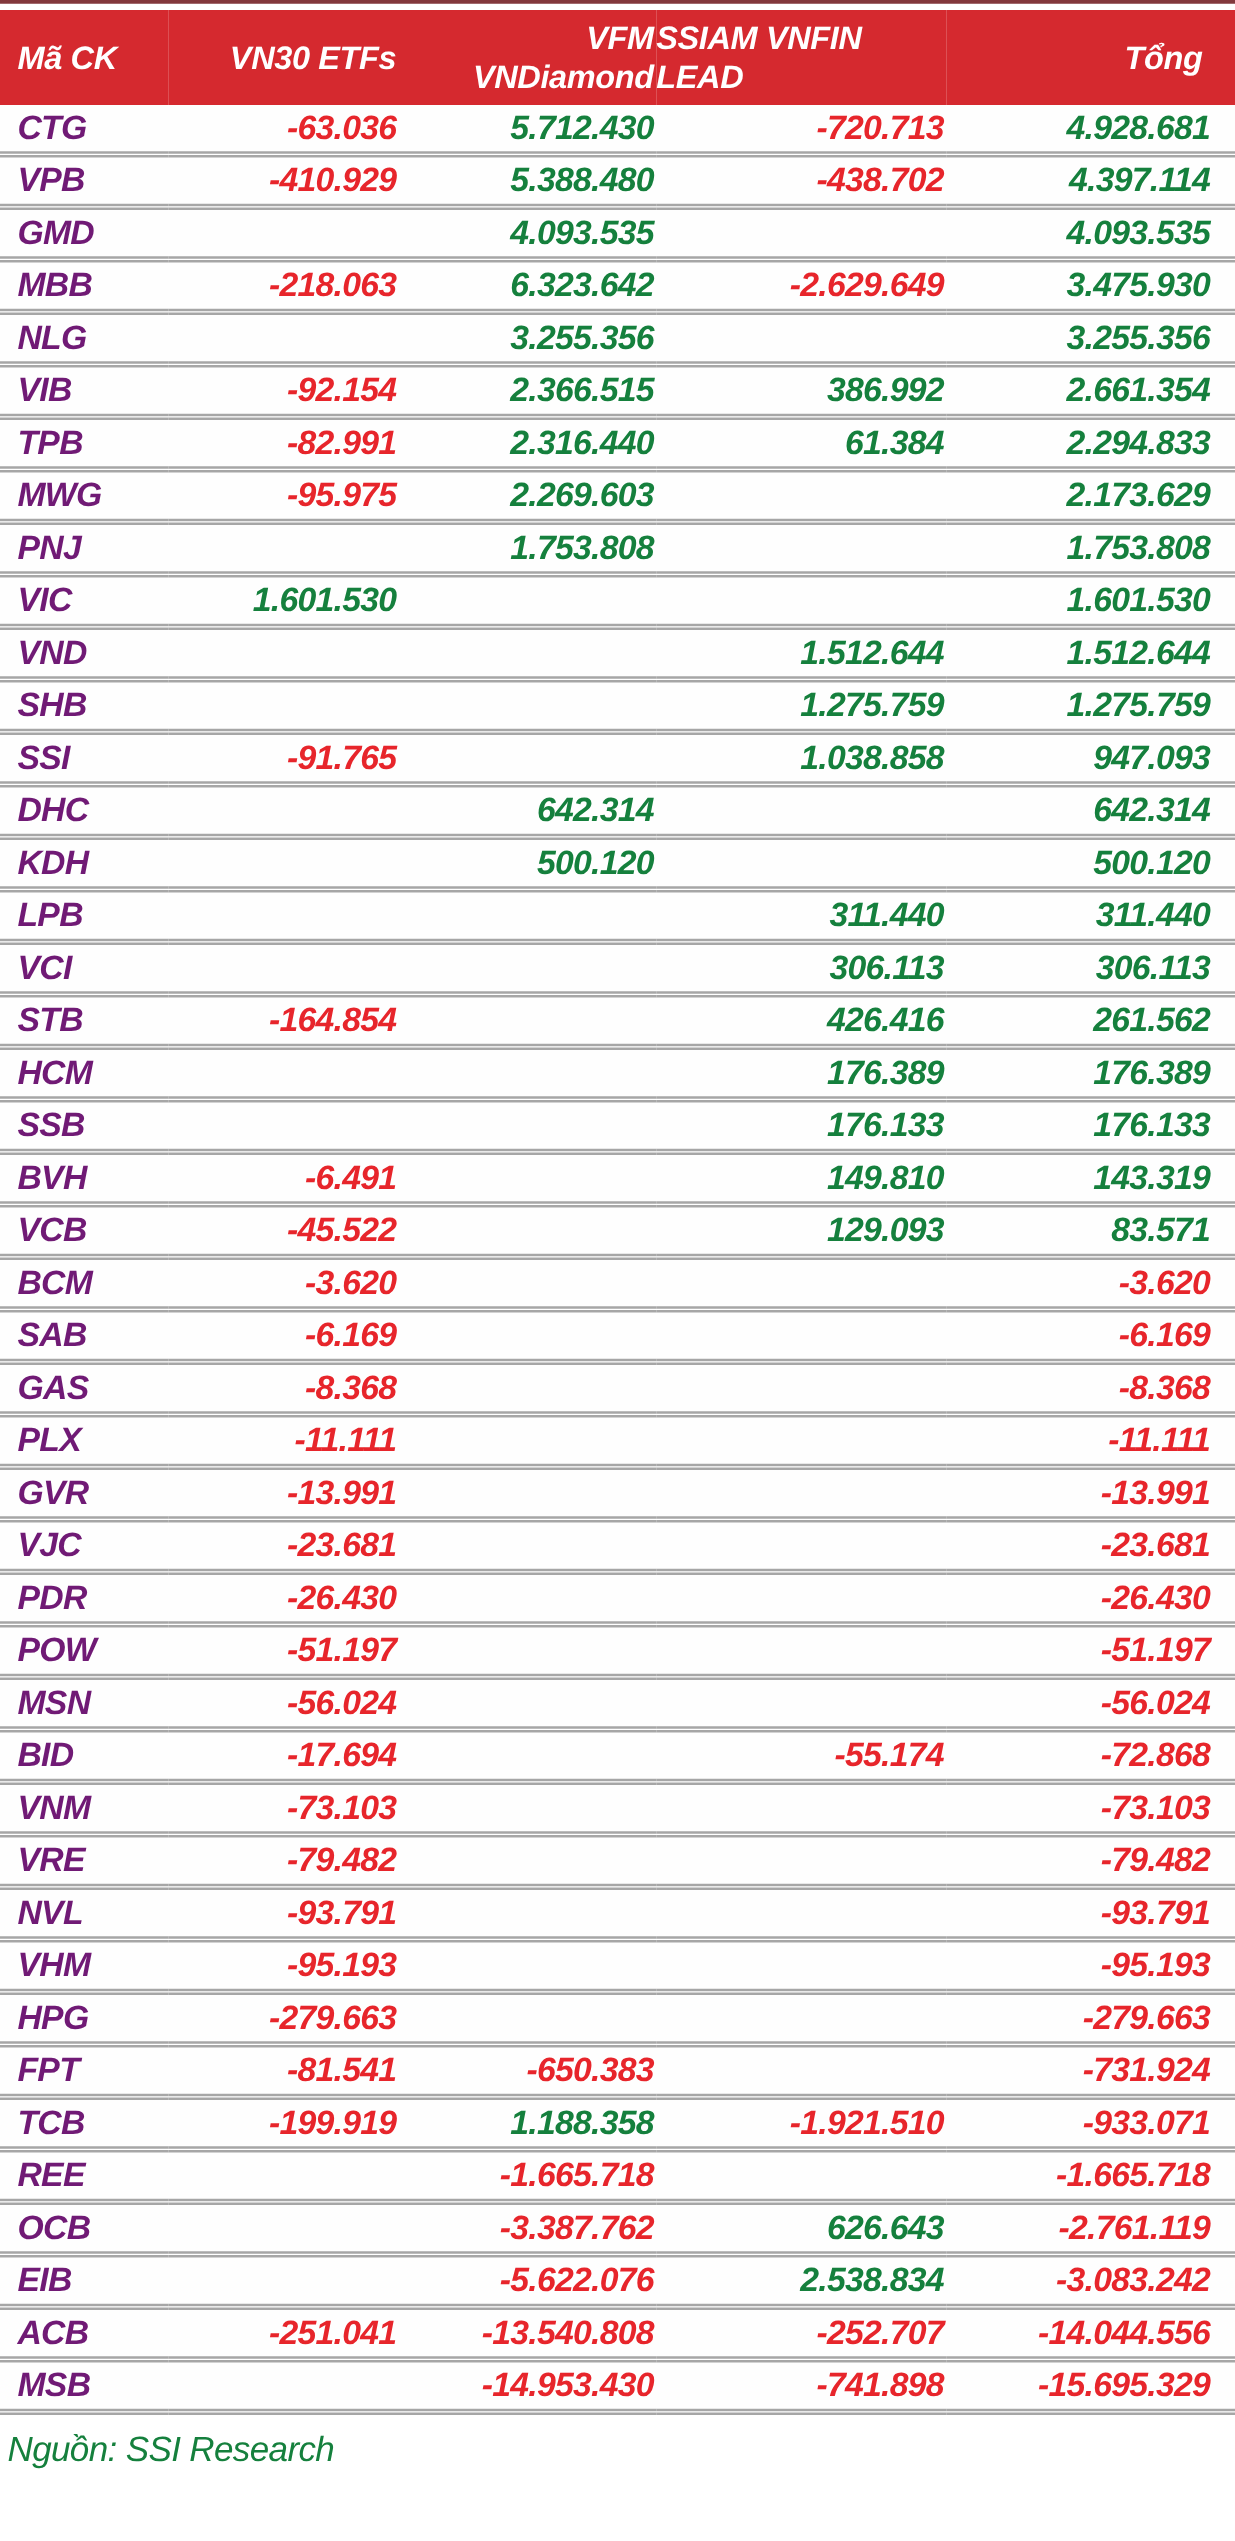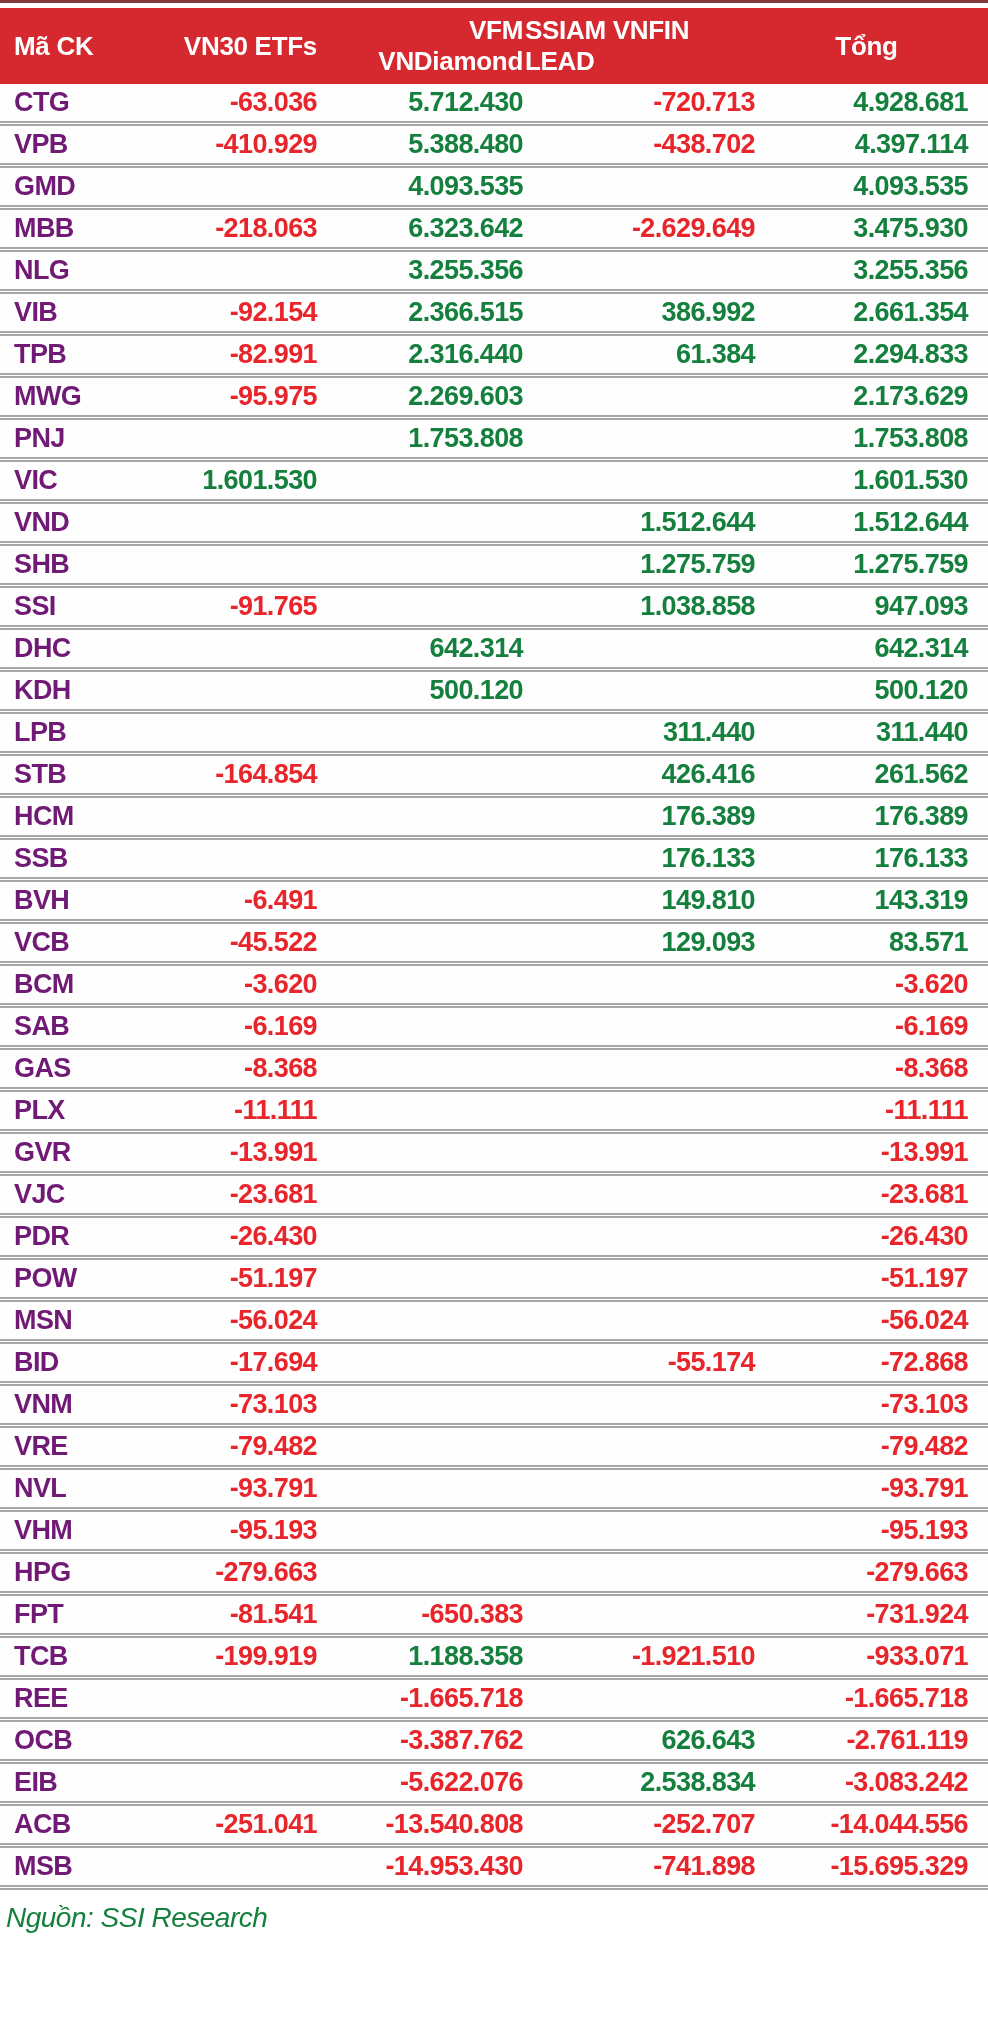--- a/index.html
+++ b/index.html
@@ -11,20 +11,21 @@
   }
   .top-stripe {
     height: 3px;
     background: #82383c;
     margin-bottom: 5px;
   }
   table {
     width: 988px;
     border-collapse: collapse;
     table-layout: fixed;
+    font-style: italic;
   }
   col.c0 { width: 135px; }
   col.c1 { width: 185px; }
   col.c2 { width: 205px; }
   col.c3 { width: 232px; }
   col.c4 { width: 231px; }
   thead th {
     background: #d5292f;
     color: #ffffff;
     font-size: 26px;
@@ -33,21 +34,21 @@
     white-space: pre-line;
     line-height: 1.18;
     height: 76px;
     padding: 0;
     letter-spacing: -0.3px;
   }
   th.h0 { text-align: left;  padding-left: 14px; }
   th.h1 { text-align: right; padding-right: 3px; }
   th.h2 { text-align: right; padding-right: 2px; }
   th.h3 { text-align: left; padding-right: 2px; }
-  th.h4 { text-align: center; padding-right: 12px; }
+  th.h4 { text-align: right; padding-right: 26px; }
   tbody tr {
     border-bottom: 5px double #a6a6a6;
     background: #fefefe;
   }
   td {
     height: 37px;
     line-height: 37px;
     font-size: 27px;
     font-weight: 700;
     letter-spacing: -0.6px;
@@ -217,20 +218,27 @@
   </tr>
 
   <tr>
     <td class="ticker">LPB</td>
     <td class="val v1"></td>
     <td class="val v2"></td>
     <td class="val v3 pos">311.440</td>
     <td class="val v4 pos">311.440</td>
   </tr>
 
+  <tr>
+    <td class="ticker">VCI</td>
+    <td class="val v1"></td>
+    <td class="val v2"></td>
+    <td class="val v3 pos">306.113</td>
+    <td class="val v4 pos">306.113</td>
+  </tr>
 
   <tr>
     <td class="ticker">STB</td>
     <td class="val v1 neg">-164.854</td>
     <td class="val v2"></td>
     <td class="val v3 pos">426.416</td>
     <td class="val v4 pos">261.562</td>
   </tr>
 
   <tr>

